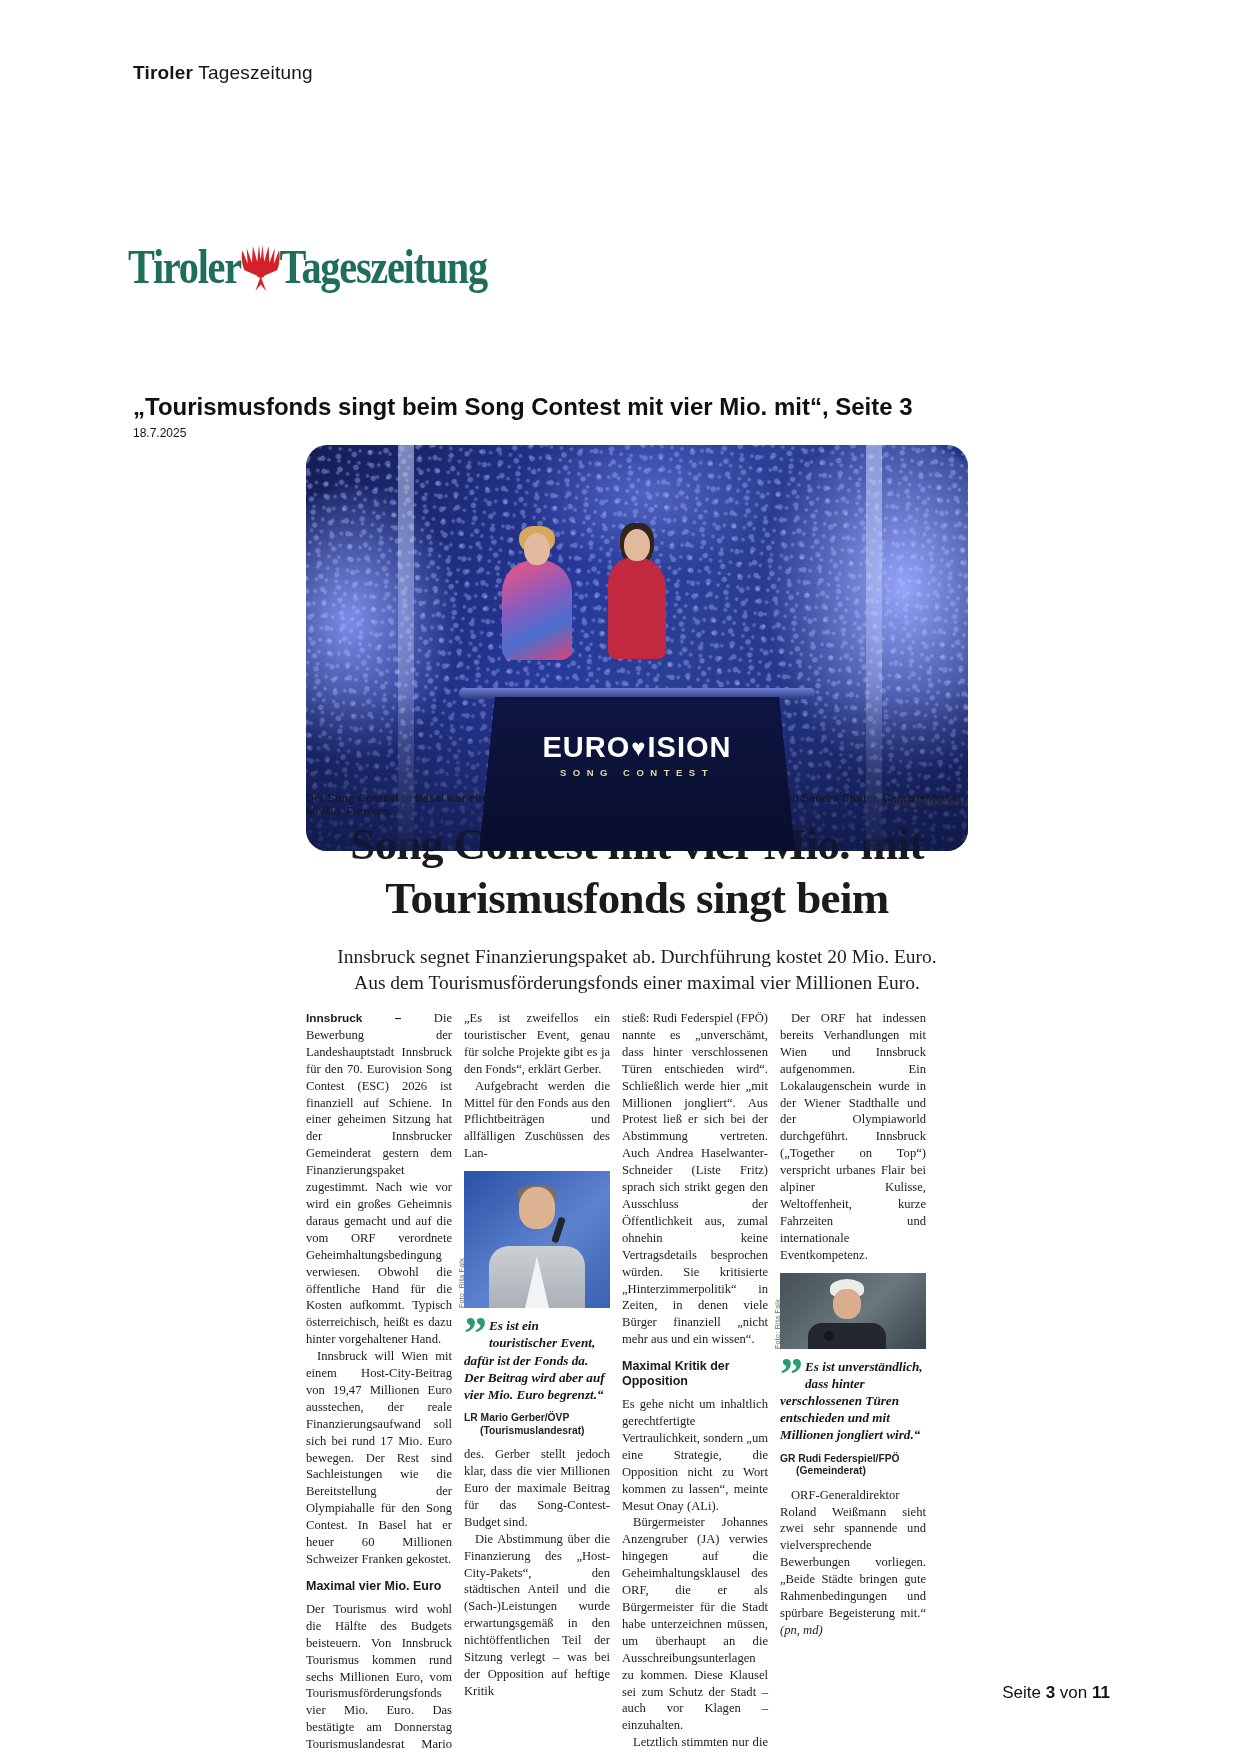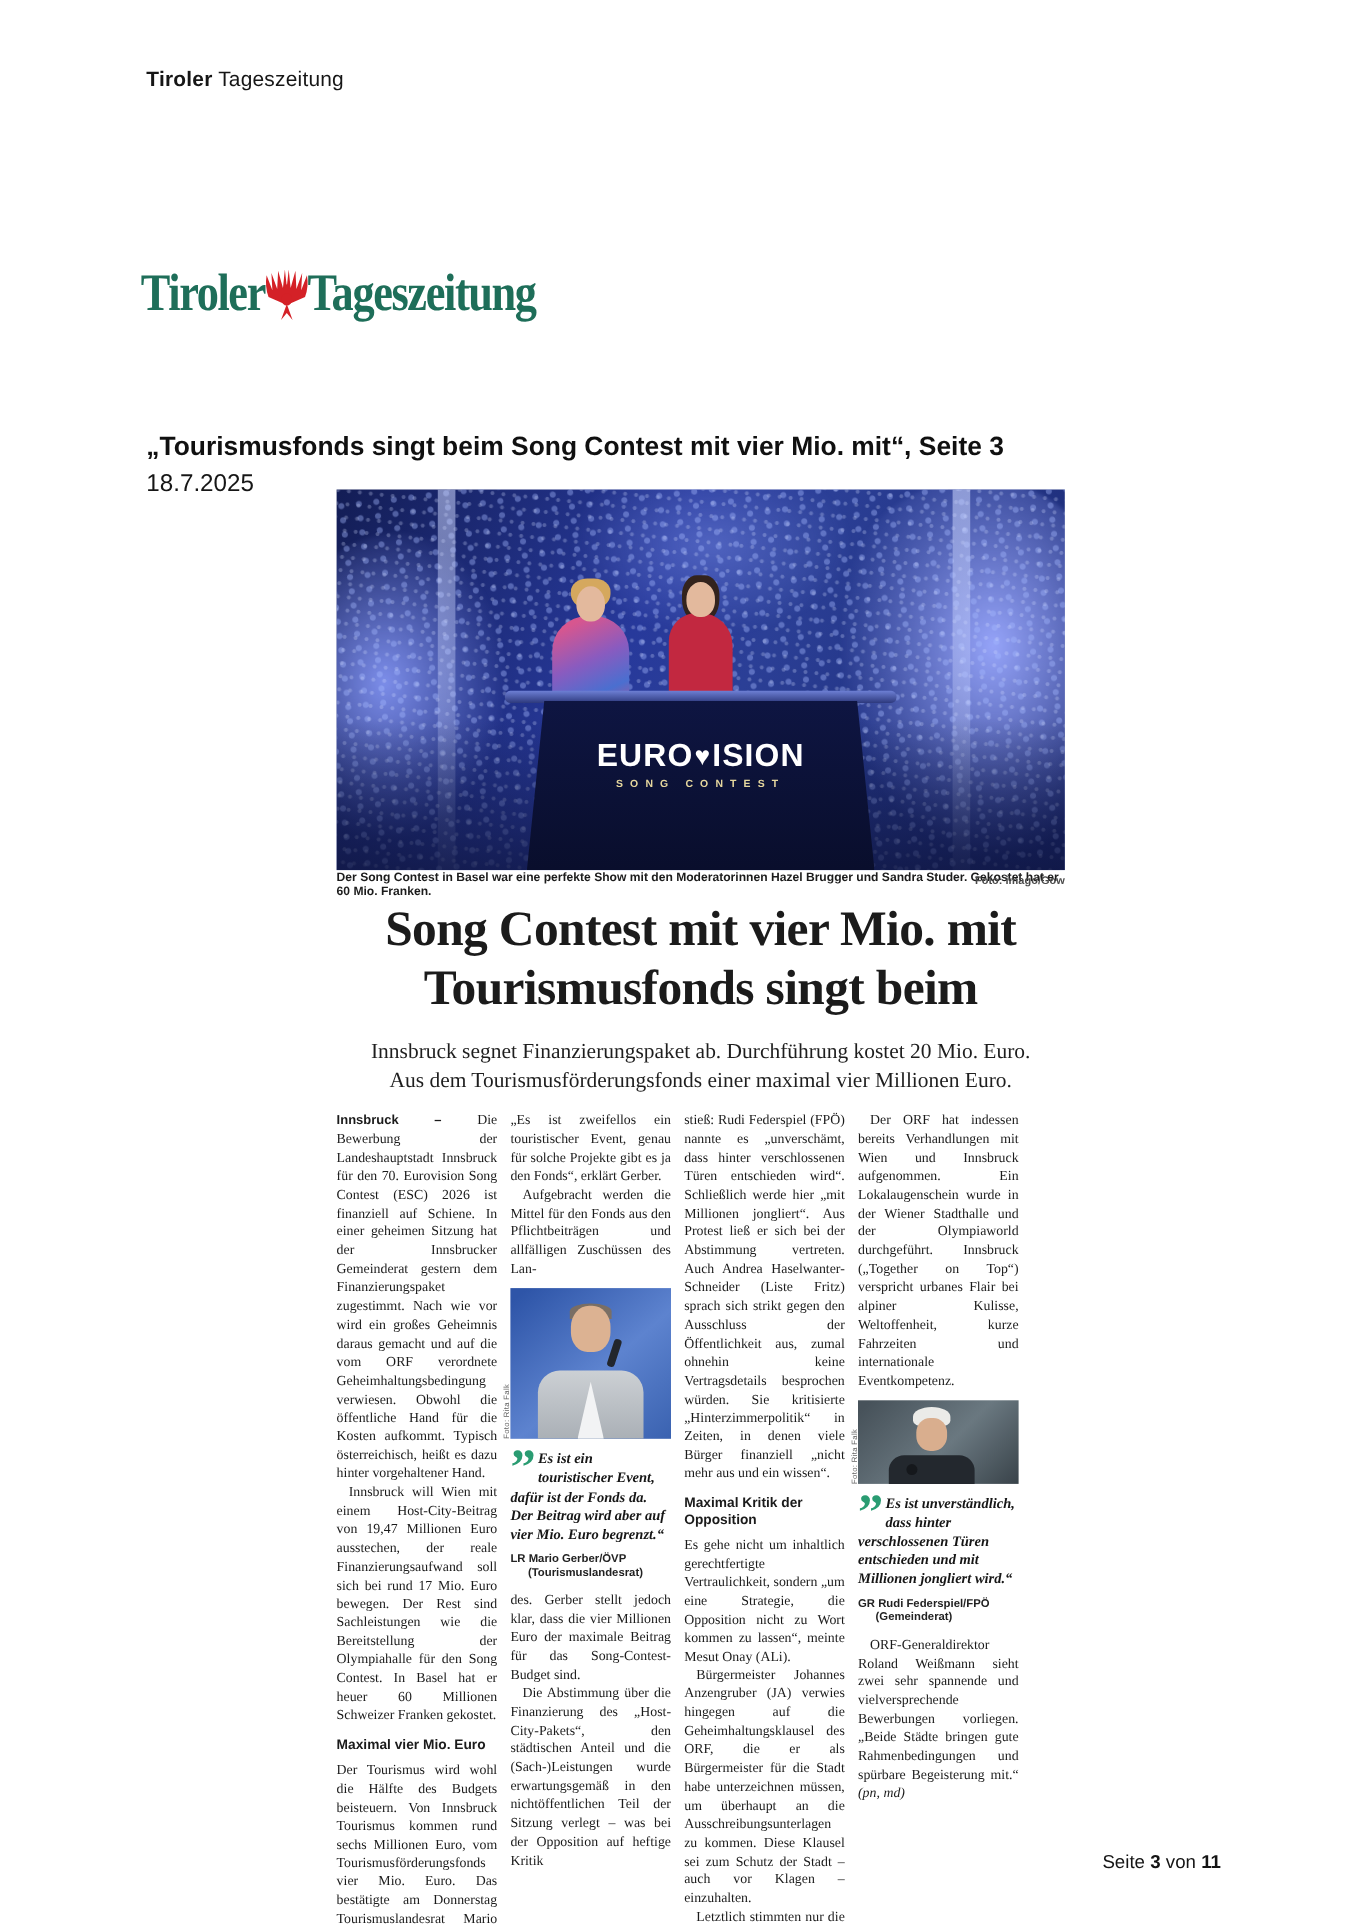--- a/index.html
+++ b/index.html
@@ -10,24 +10,24 @@
   
   .masthead{position:absolute;left:133px;top:62px;font-size:19px;color:#161616;letter-spacing:.2px;}
   .masthead .mh-bold{font-weight:bold;}
   
   .logo{position:absolute;left:128px;top:238px;display:flex;align-items:center;
         font-family:"Liberation Serif", serif;font-weight:bold;font-size:48px;line-height:58px;
         color:#1E6E59;letter-spacing:-1.5px;transform:scaleX(.84);transform-origin:left center;white-space:nowrap;}
   .logo .eagle{width:52px;height:56px;margin:0 -4px 0 -2px;flex:0 0 auto;position:relative;top:2px;}
   
   .clip-title{position:absolute;left:133px;top:393px;font-size:24px;font-weight:bold;color:#101010;white-space:nowrap;}
-  .clip-date{position:absolute;left:133px;top:426px;font-size:22px;color:#161616;}
-  
-  .hero{position:absolute;left:306px;top:445px;width:662px;height:346px;overflow:hidden;
-        background:linear-gradient(115deg,#131d55 0%,#27399b 40%,#2b3f96 55%,#18266e 100%);}
+  .clip-date{position:absolute;left:133px;top:426px;font-size:12px;color:#161616;}
+  
+  .hero{position:absolute;left:306px;top:445px;width:662px;height:406px;overflow:hidden;
+        background:linear-gradient(115deg,#131d55 0%,#27399b 40%,#2b3f96 55%,#18266e 100%);border-radius:21px;}
   .glow{position:absolute;border-radius:50%;filter:blur(2px);}
   .glow-l{left:-60px;top:40px;width:230px;height:300px;background:radial-gradient(ellipse at 45% 45%,rgba(142,160,255,.85),rgba(142,160,255,0) 62%);}
   .glow-r{right:-70px;top:-10px;width:300px;height:380px;background:radial-gradient(ellipse at 55% 40%,rgba(156,170,255,.95),rgba(156,170,255,0) 60%);}
   .glow-c{left:200px;top:-40px;width:280px;height:180px;background:radial-gradient(ellipse,rgba(120,140,230,.5),rgba(120,140,230,0) 65%);}
   .dots1{position:absolute;inset:-30px;background-image:radial-gradient(circle,rgba(165,185,255,.8) 2.3px,rgba(165,185,255,0) 3.2px);
          background-size:16px 13px;opacity:.5;transform:rotate(-7deg);}
   .dots2{position:absolute;inset:-30px;background-image:radial-gradient(circle,rgba(210,220,255,.75) 1.4px,rgba(210,220,255,0) 2.2px);
          background-size:10px 12px;opacity:.38;transform:rotate(6deg);}
   .beam{position:absolute;top:0;bottom:0;width:16px;background:linear-gradient(rgba(205,215,255,.55),rgba(205,215,255,.12));z-index:1;}
   .beam-l{left:92px;} .beam-r{right:86px;}

